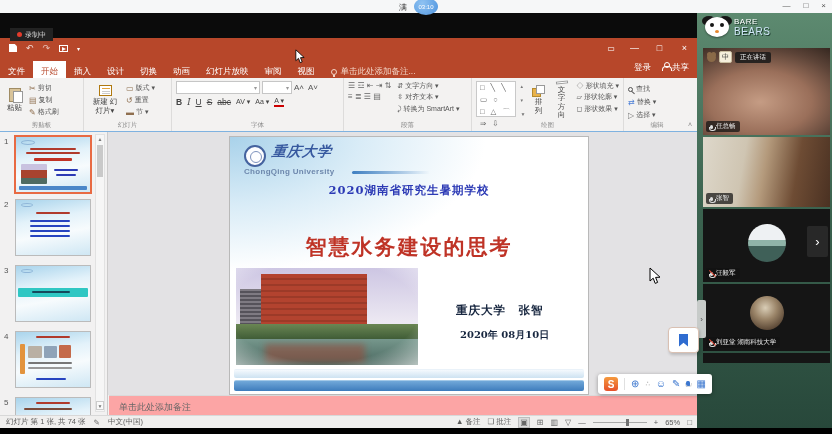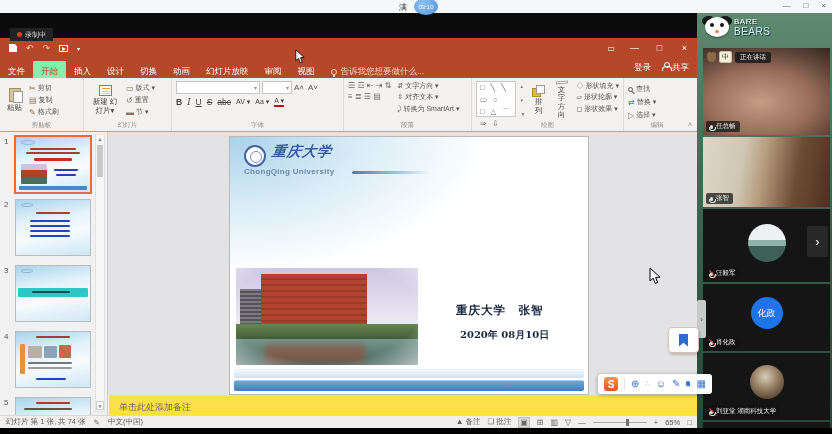--- a/index.html
+++ b/index.html
@@ -27,21 +27,21 @@
   .i-show{display:inline-block;width:9px;height:7px;border:1px solid #fff;position:relative}
   .i-show::after{content:"";position:absolute;left:2px;top:1px;border-left:4px solid #fff;
     border-top:2px solid transparent;border-bottom:2px solid transparent}
   .qat-dd{font-size:6px;color:#fff}
   .ppt-title{position:absolute;left:100px;right:110px;text-align:center;color:#fff;font-size:8.5px;white-space:nowrap}
   .win-ctrls{position:absolute;right:0;top:0;height:20px;display:flex;align-items:center}
   .win-btn{width:25px;text-align:center;color:#fff;font-size:9px;line-height:20px}
   .ribbon-opt{width:22px;text-align:center;color:#fff;font-size:8px}
   .ppt-tabs{position:relative;height:20px;background:#b7472a;display:flex;align-items:flex-end}
   .tab{color:#fff;font-size:8.5px;padding:5px 8px 0 8px}
-  .tab.active{background:#86efac;color:#b7472a}
+  .tab.active{background:#ffffff;color:#b7472a}
   .tellme{display:flex;align-items:center;gap:4px;color:#f2d4c6;font-size:8.5px;padding-top:5px;margin-left:8px}
   .i-bulb{display:inline-block;width:6px;height:6px;border:1px solid #f2d4c6;border-radius:50%;position:relative}
   .i-bulb::after{content:"";position:absolute;left:1px;top:5px;width:2px;height:2px;background:#f2d4c6}
   .account{position:absolute;right:8px;top:0;height:20px;display:flex;align-items:center;gap:11px;color:#fff;font-size:8.5px}
   .i-person{display:inline-block;width:8px;height:8px;position:relative;margin-right:2px}
   .i-person::before{content:"";position:absolute;left:2px;top:0;width:4px;height:4px;border:1px solid #fff;border-radius:50%}
   .i-person::after{content:"";position:absolute;left:0;top:4px;width:8px;height:4px;border:1px solid #fff;border-bottom:none;border-radius:4px 4px 0 0}
   
   .ribbon{position:relative;height:54px;background:#f3f2f1;border-bottom:1px solid #7fb2e0;display:flex}
   .rgroup{position:relative;height:100%;border-right:1px solid #dddcdb;padding:3px 4px 12px 4px;display:flex;gap:4px}
@@ -122,21 +122,21 @@
   .ph-fade{position:absolute;inset:0;background:radial-gradient(95% 95% at 48% 45%,transparent 55%,#fff 96%)}
   .s-author{position:absolute;left:226px;top:166px;font-family:"DejaVu Serif",serif;font-weight:bold;
     font-size:11.5px;color:#17263f;letter-spacing:1px;white-space:nowrap}
   .s-date{position:absolute;left:230px;top:191px;font-family:"DejaVu Serif",serif;font-weight:bold;
     font-size:10px;color:#17263f}
   .s-band-light{position:absolute;left:4px;right:4px;bottom:16px;height:9px;border-radius:2px;
     background:linear-gradient(#f4f9fd,#cde2f1);border-top:1px solid #eaf2f9}
   .s-band-blue{position:absolute;left:4px;right:4px;bottom:3px;height:11px;border-radius:2px;
     background:linear-gradient(#71a8d9,#3e7cbc);border-top:1px solid #a3c9e8}
   
-  .notes{position:absolute;left:109px;top:357px;width:588px;height:20px;background:#fde047;
+  .notes{position:absolute;left:109px;top:357px;width:588px;height:20px;background:#fca5a5;
     border-top:1px solid #dadada;font-size:9px;color:#666;padding:5px 0 0 10px}
   .statusbar{position:absolute;left:0;top:377px;width:697px;height:13px;background:#f0efee;
     border-top:1px solid #d8d8d8;display:flex;align-items:center;font-size:7.5px;color:#5a5a5a}
   .st-left{display:flex;align-items:center;gap:8px;margin-left:6px}
   .st-right{display:flex;align-items:center;gap:7px;margin-left:auto;margin-right:5px}
   .viewico{font-size:8px;color:#666}
   .viewico.sel{background:#dcdcdc;border:1px solid #bdbdbd;padding:0 1px}
   .ztrack{width:54px;height:1px;background:#a9a9a9;position:relative}
   .zthumb{position:absolute;left:33px;top:-3px;width:3px;height:7px;background:#707070}
   
@@ -246,21 +246,21 @@
     <span class="tab active">开始</span>
     <span class="tab">插入</span>
     <span class="tab">设计</span>
     <span class="tab">切换</span>
     <span class="tab">动画</span>
     <span class="tab">幻灯片放映</span>
     <span class="tab">审阅</span>
     <span class="tab">视图</span>
     <span class="tellme">
       <span class="i-bulb"></span>
-      <span>告诉我您想要做什么...</span>
+      <span>单击此处添加备注...</span>
     </span>
     <div class="account">
       <span>登录</span>
       <span><span class="i-person"></span><span>共享</span></span>
     </div>
   </div>
 
   <div class="ribbon">
     <div class="rgroup" style="width:84px">
       <div class="bigbtn">
@@ -438,20 +438,22 @@
         <span class="varrow btm">▼</span>
       </div>
     </div>
 
     <div class="slide">
       <div class="slide-wash"></div>
       <div class="logo-circle"></div>
       <div class="logo-cn">重庆大学</div>
       <div class="logo-en">ChongQing University</div>
       <div class="logo-line"></div>
+      <div class="s-line1">2020湖南省研究生暑期学校</div>
+      <div class="s-title">智慧水务建设的思考</div>
       <div class="s-photo">
         <div class="ph-sky"></div>
           <div class="ph-bldg2"></div>
           <div class="ph-bldg"></div>
         <div class="ph-trees"></div>
           <div class="ph-water"></div>
           <div class="ph-refl"></div>
           <div class="ph-fade"></div>
       </div>
       <div class="s-author">重庆大学　张智</div>
@@ -538,27 +540,20 @@
 
     <div class="tile t3">
       <div class="avatar3"></div>
       <div class="next-btn">›</div>
       <span class="name-pill">
         <span class="mic muted"></span>
         <span>汪毅军</span>
       </span>
     </div>
 
-    <div class="tile t4">
-      <div class="avatar-blue">化政</div>
-      <span class="name-pill">
-        <span class="mic muted"></span>
-        <span>肖化政</span>
-      </span>
-    </div>
 
     <div class="tile t5">
       <div class="avatar5"></div>
       <span class="name-pill">
         <span class="mic muted"></span>
         <span>刘亚堂 湖南科技大学</span>
       </span>
     </div>
     <div class="tiles-footer"></div>
   </div>

